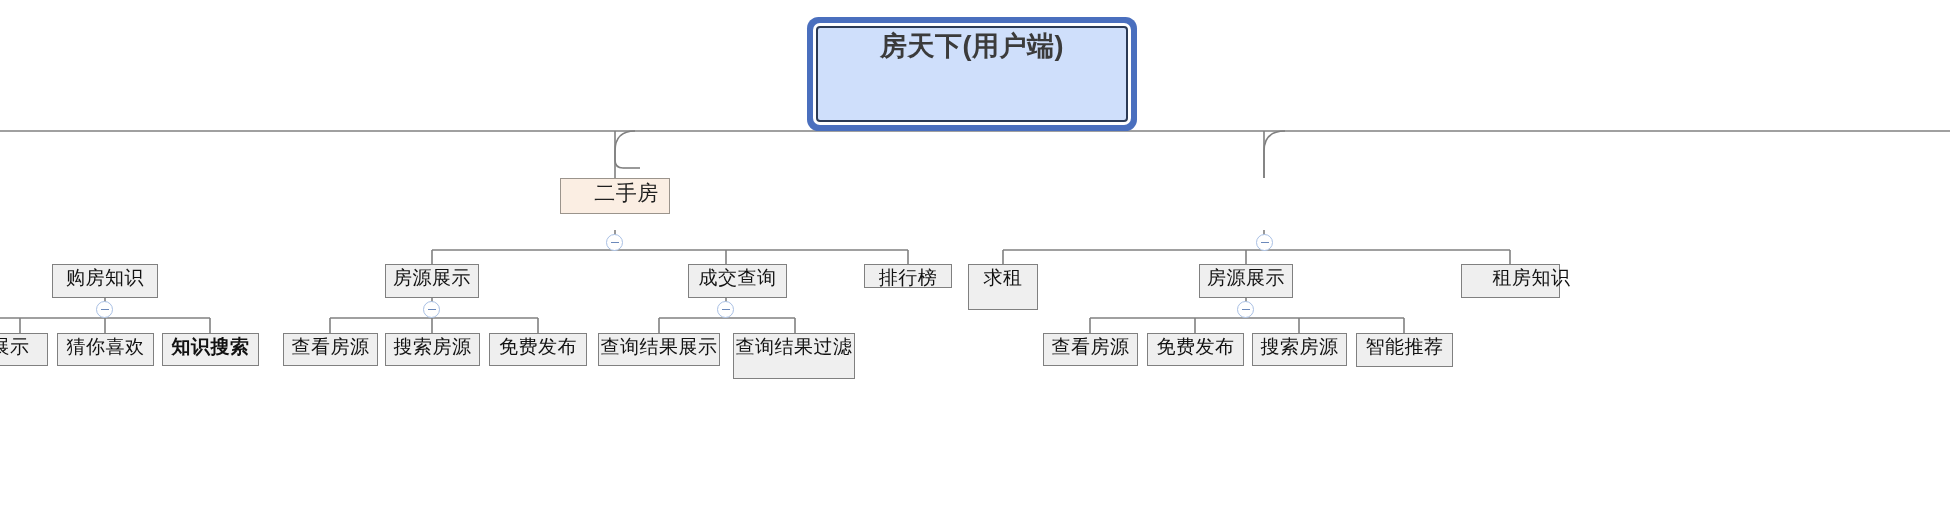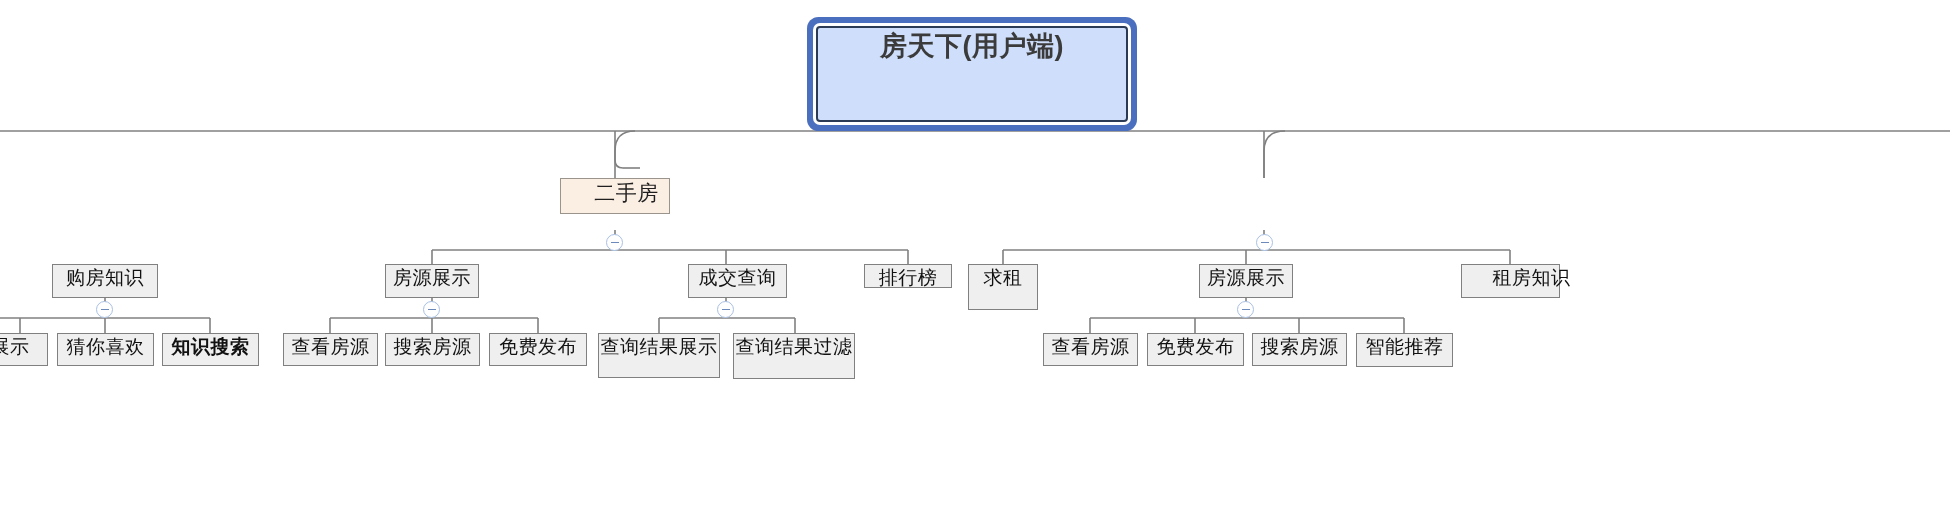--- a/index.html
+++ b/index.html
@@ -229,21 +229,21 @@
   </div>
 
   <div class="node node-l4" style="left:385px; top:333px; width:95px; height:33px;">
     <span>搜索房源</span>
   </div>
 
   <div class="node node-l4" style="left:489px; top:333px; width:98px; height:33px;">
     <span>免费发布</span>
   </div>
 
-  <div class="node node-l4" style="left:598px; top:333px; width:122px; height:45px;">
+  <div class="node node-l4" style="left:598px; top:333px; width:122px; height:33px;">
     <span>查询结果展示</span>
   </div>
 
   <div class="node node-l4" style="left:733px; top:333px; width:122px; height:46px;">
     <span>查询结果过滤</span>
   </div>
 
   <div class="node node-l4" style="left:1043px; top:333px; width:95px; height:33px;">
     <span>查看房源</span>
   </div>

